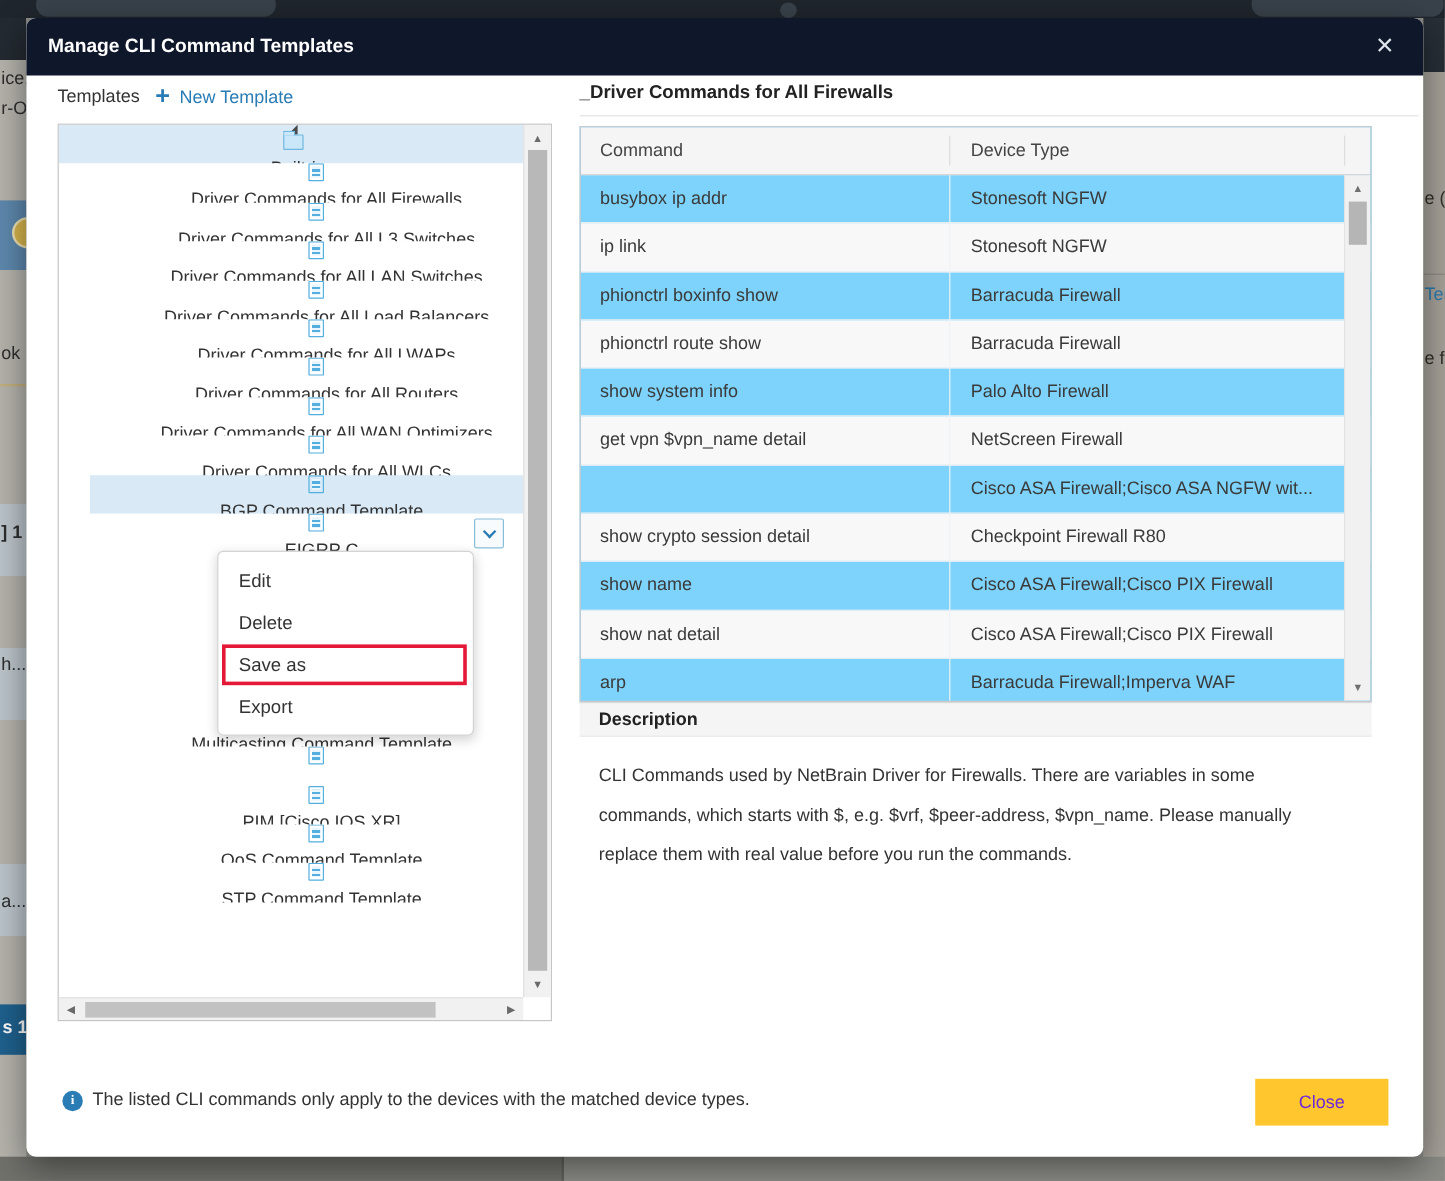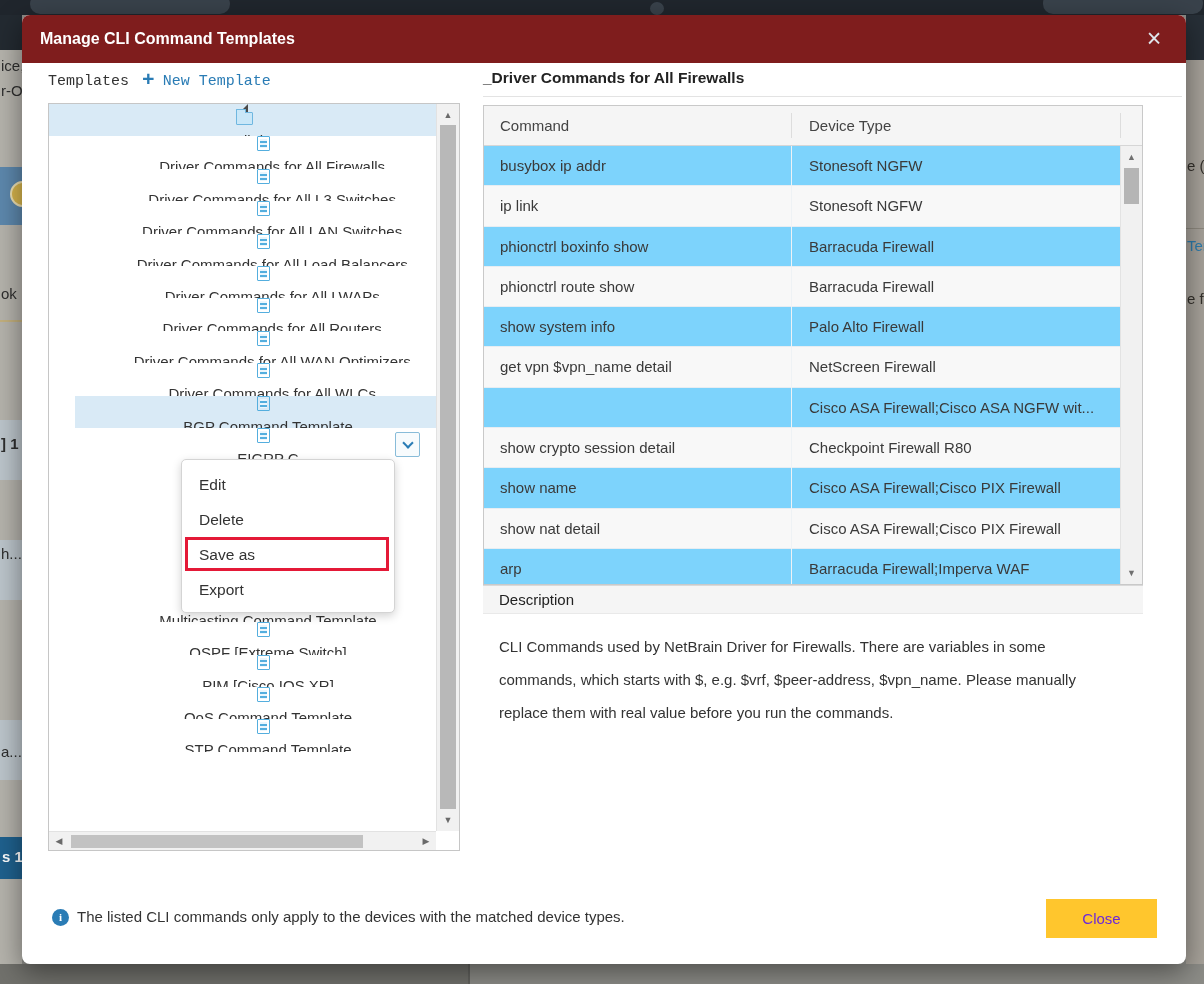--- a/index.html
+++ b/index.html
@@ -27,28 +27,28 @@
   .bg-right .dk { position:absolute; top:0; left:0; right:0; height:45px; background:#272f37; }
   .bg-right .frag { position:absolute; left:1px; font-size:15px; color:#33302b; white-space:nowrap; }
   .bg-right .lnk { color:#2d7cad; }
   .bg-right .ln { position:absolute; left:0; right:0; top:213px; height:1px; background:#8e897f; }
   .bg-bottom { position:absolute; left:0; right:0; bottom:0; height:20px; background:#8c8c87; }
   .bg-bottom .dkp { position:absolute; left:0; top:0; bottom:0; width:470px; background:#71716c; border-right:2px solid #62625e; }
 
   
   .modal { position:absolute; left:22px; top:15px; width:1164px; height:949px;
            background:#fff; border-radius:8px; box-shadow:0 8px 28px rgba(0,0,0,0.45); }
-  .m-header { position:absolute; top:0; left:0; right:0; height:48px; background:#7f1d1d;
+  .m-header { position:absolute; top:0; left:0; right:0; height:48px; background:#0f172a;
               border-radius:8px 8px 0 0; }
   .m-title { position:absolute; left:18px; top:0; line-height:48px; color:#fff; font-size:16px; font-weight:600; }
   .m-close { position:absolute; right:16px; top:8px; width:32px; height:32px; color:#dfe6ec;
              font-size:25px; line-height:30px; text-align:center; cursor:pointer; }
 
   
-  .lp-head { position:absolute; left:26px; top:57px; display:flex; align-items:center; gap:13px;font-family:Liberation Mono, monospace; }
+  .lp-head { position:absolute; left:26px; top:57px; display:flex; align-items:flex-start; gap:13px; }
   .lp-title { font-size:15px; color:#333; }
   .new-tpl { display:flex; align-items:center; gap:8px; cursor:pointer; }
   .plus-ic { color:#2a7cb5; font-size:21px; font-weight:700; line-height:18px; }
   .new-tpl-label { color:#2a7cb5; font-size:15px; }
 
   
   .tree { position:absolute; left:26px; top:88px; width:412px; height:748px;
           border:1px solid #c6c6c6; background:#fff; overflow:hidden; }
   .tree-rows { position:absolute; left:0; top:0; width:387px; }
   .trow { height:32.4px; line-height:32.4px; font-size:15px; color:#333; white-space:nowrap;
@@ -108,21 +108,21 @@
   .td.c1 { left:16px; width:285px; } .td.c2 { left:325px; width:300px; }
   .col-div { position:absolute; left:307px; top:40px; bottom:0; width:1px; background:#eef2f5; }
   .tbl-sb { position:absolute; right:0; top:40px; bottom:0; width:22px; background:#f1f1f1;
             border-left:1px solid #e3e3e3; cursor:pointer; }
   .tbl-sb .arr { position:absolute; left:0; width:100%; text-align:center; font-size:9px; color:#707070; height:18px; line-height:18px; }
   .tbl-sb .arr.up { top:2px; } .tbl-sb .arr.dn { bottom:2px; }
   .tbl-sb .thumb { position:absolute; left:3px; top:22px; width:15px; height:36px; background:#b5b5b5; }
 
   .desc-head { position:absolute; left:461px; top:570px; width:660px; height:29px; background:#f5f5f5;
                border-top:1px solid #d9d9d9; border-bottom:1px solid #e9e9e9; }
-  .desc-head span { position:absolute; left:16px; line-height:28px; font-size:15px; font-weight:400; color:#222; }
+  .desc-head span { position:absolute; left:16px; line-height:28px; font-size:15px; font-weight:700; color:#222; }
   .desc-body { position:absolute; left:461px; top:599px; width:660px; padding:16px 20px 0 16px; }
   .desc-text { font-size:15px; color:#333; line-height:33px; max-width:622px; }
 
   
   .info-ic { position:absolute; left:30px; top:894px; width:17px; height:17px; border-radius:50%;
              background:#2a7cb5; color:#fff; font-size:11px; font-weight:700; text-align:center;
              line-height:17px; font-family:"Liberation Serif", serif; }
   .foot-note { position:absolute; left:55px; top:893px; font-size:15px; color:#333; }
   .close-btn { position:absolute; left:1024px; top:884px; width:111px; height:39px; background:#ffc62d;
                border:none; border-radius:0; font-size:15px; color:#6d28d9; cursor:pointer;
@@ -244,21 +244,20 @@
       <div class="trow child">
           <span class="doc-ic"></span>
           <span>MPLS [C</span>
         </div>
       <div class="trow child">
           <span class="doc-ic"></span>
           <span>Multicasting Command Template</span>
         </div>
       <div class="trow child">
           <span class="doc-ic"></span>
-          <span>OSPF [Extreme Switch]</span>
         </div>
       <div class="trow child">
           <span class="doc-ic"></span>
           <span>PIM [Cisco IOS XR]</span>
         </div>
       <div class="trow child">
           <span class="doc-ic"></span>
           <span>QoS Command Template</span>
         </div>
       <div class="trow child">

